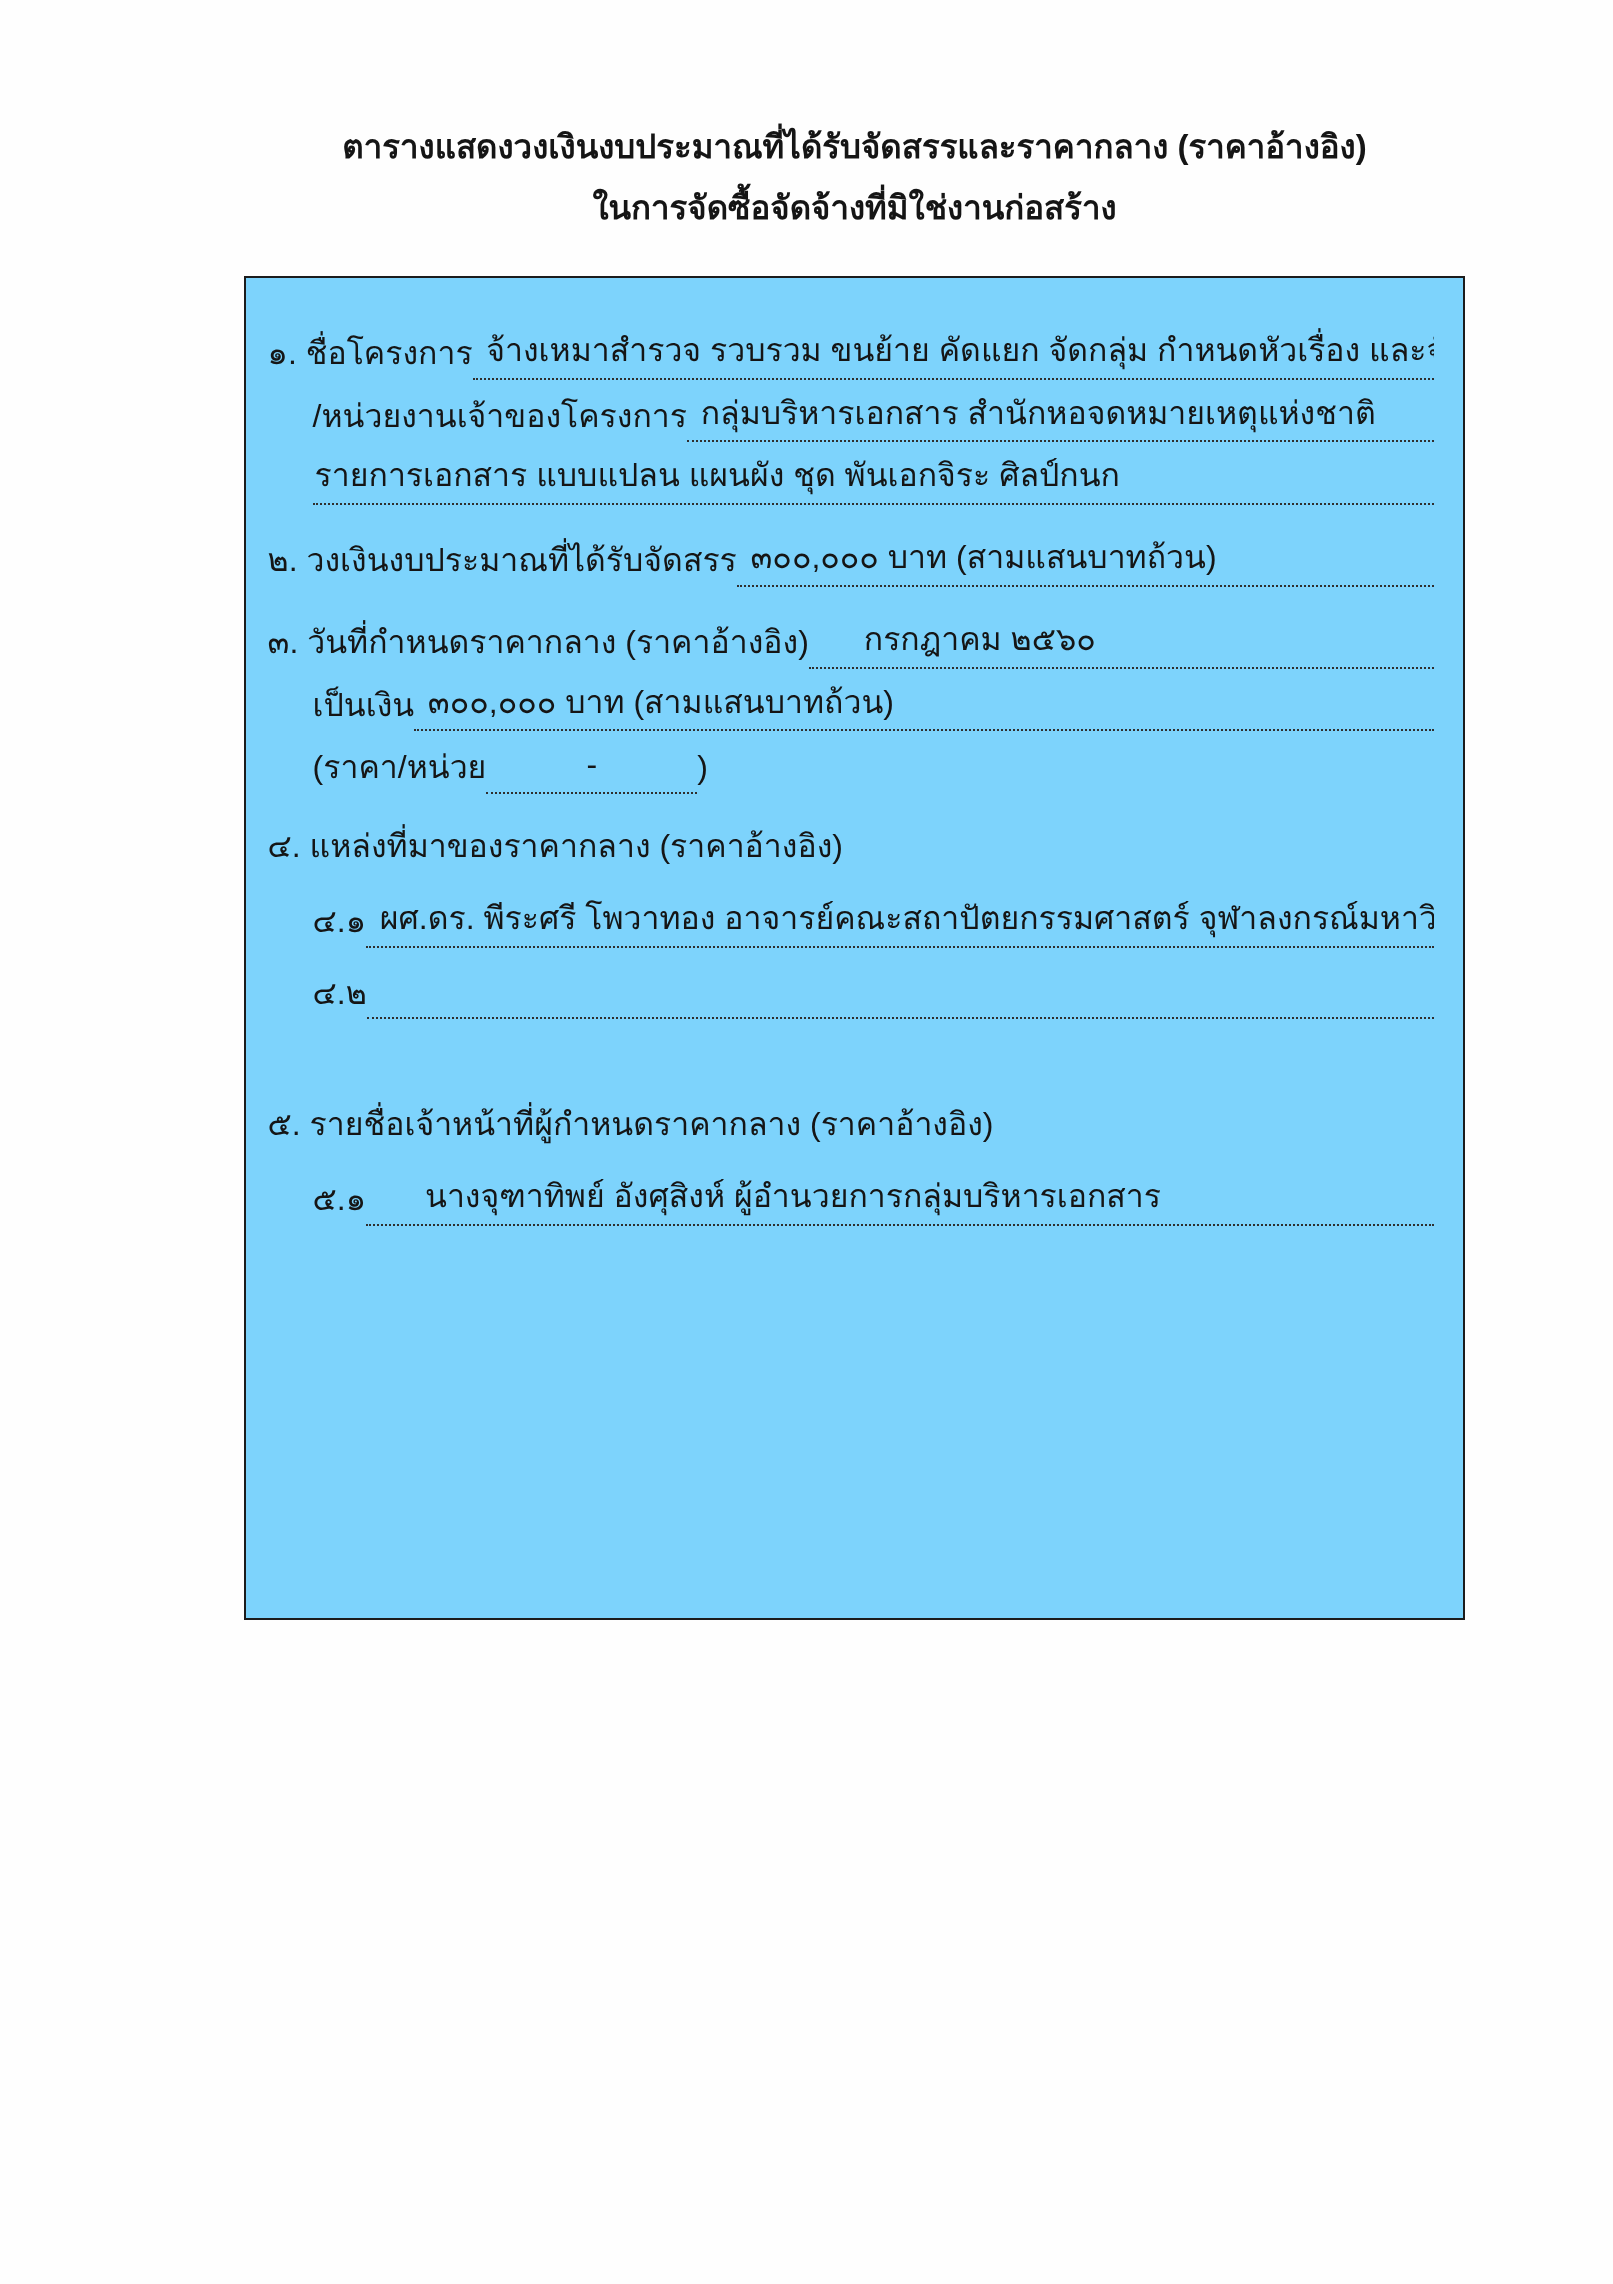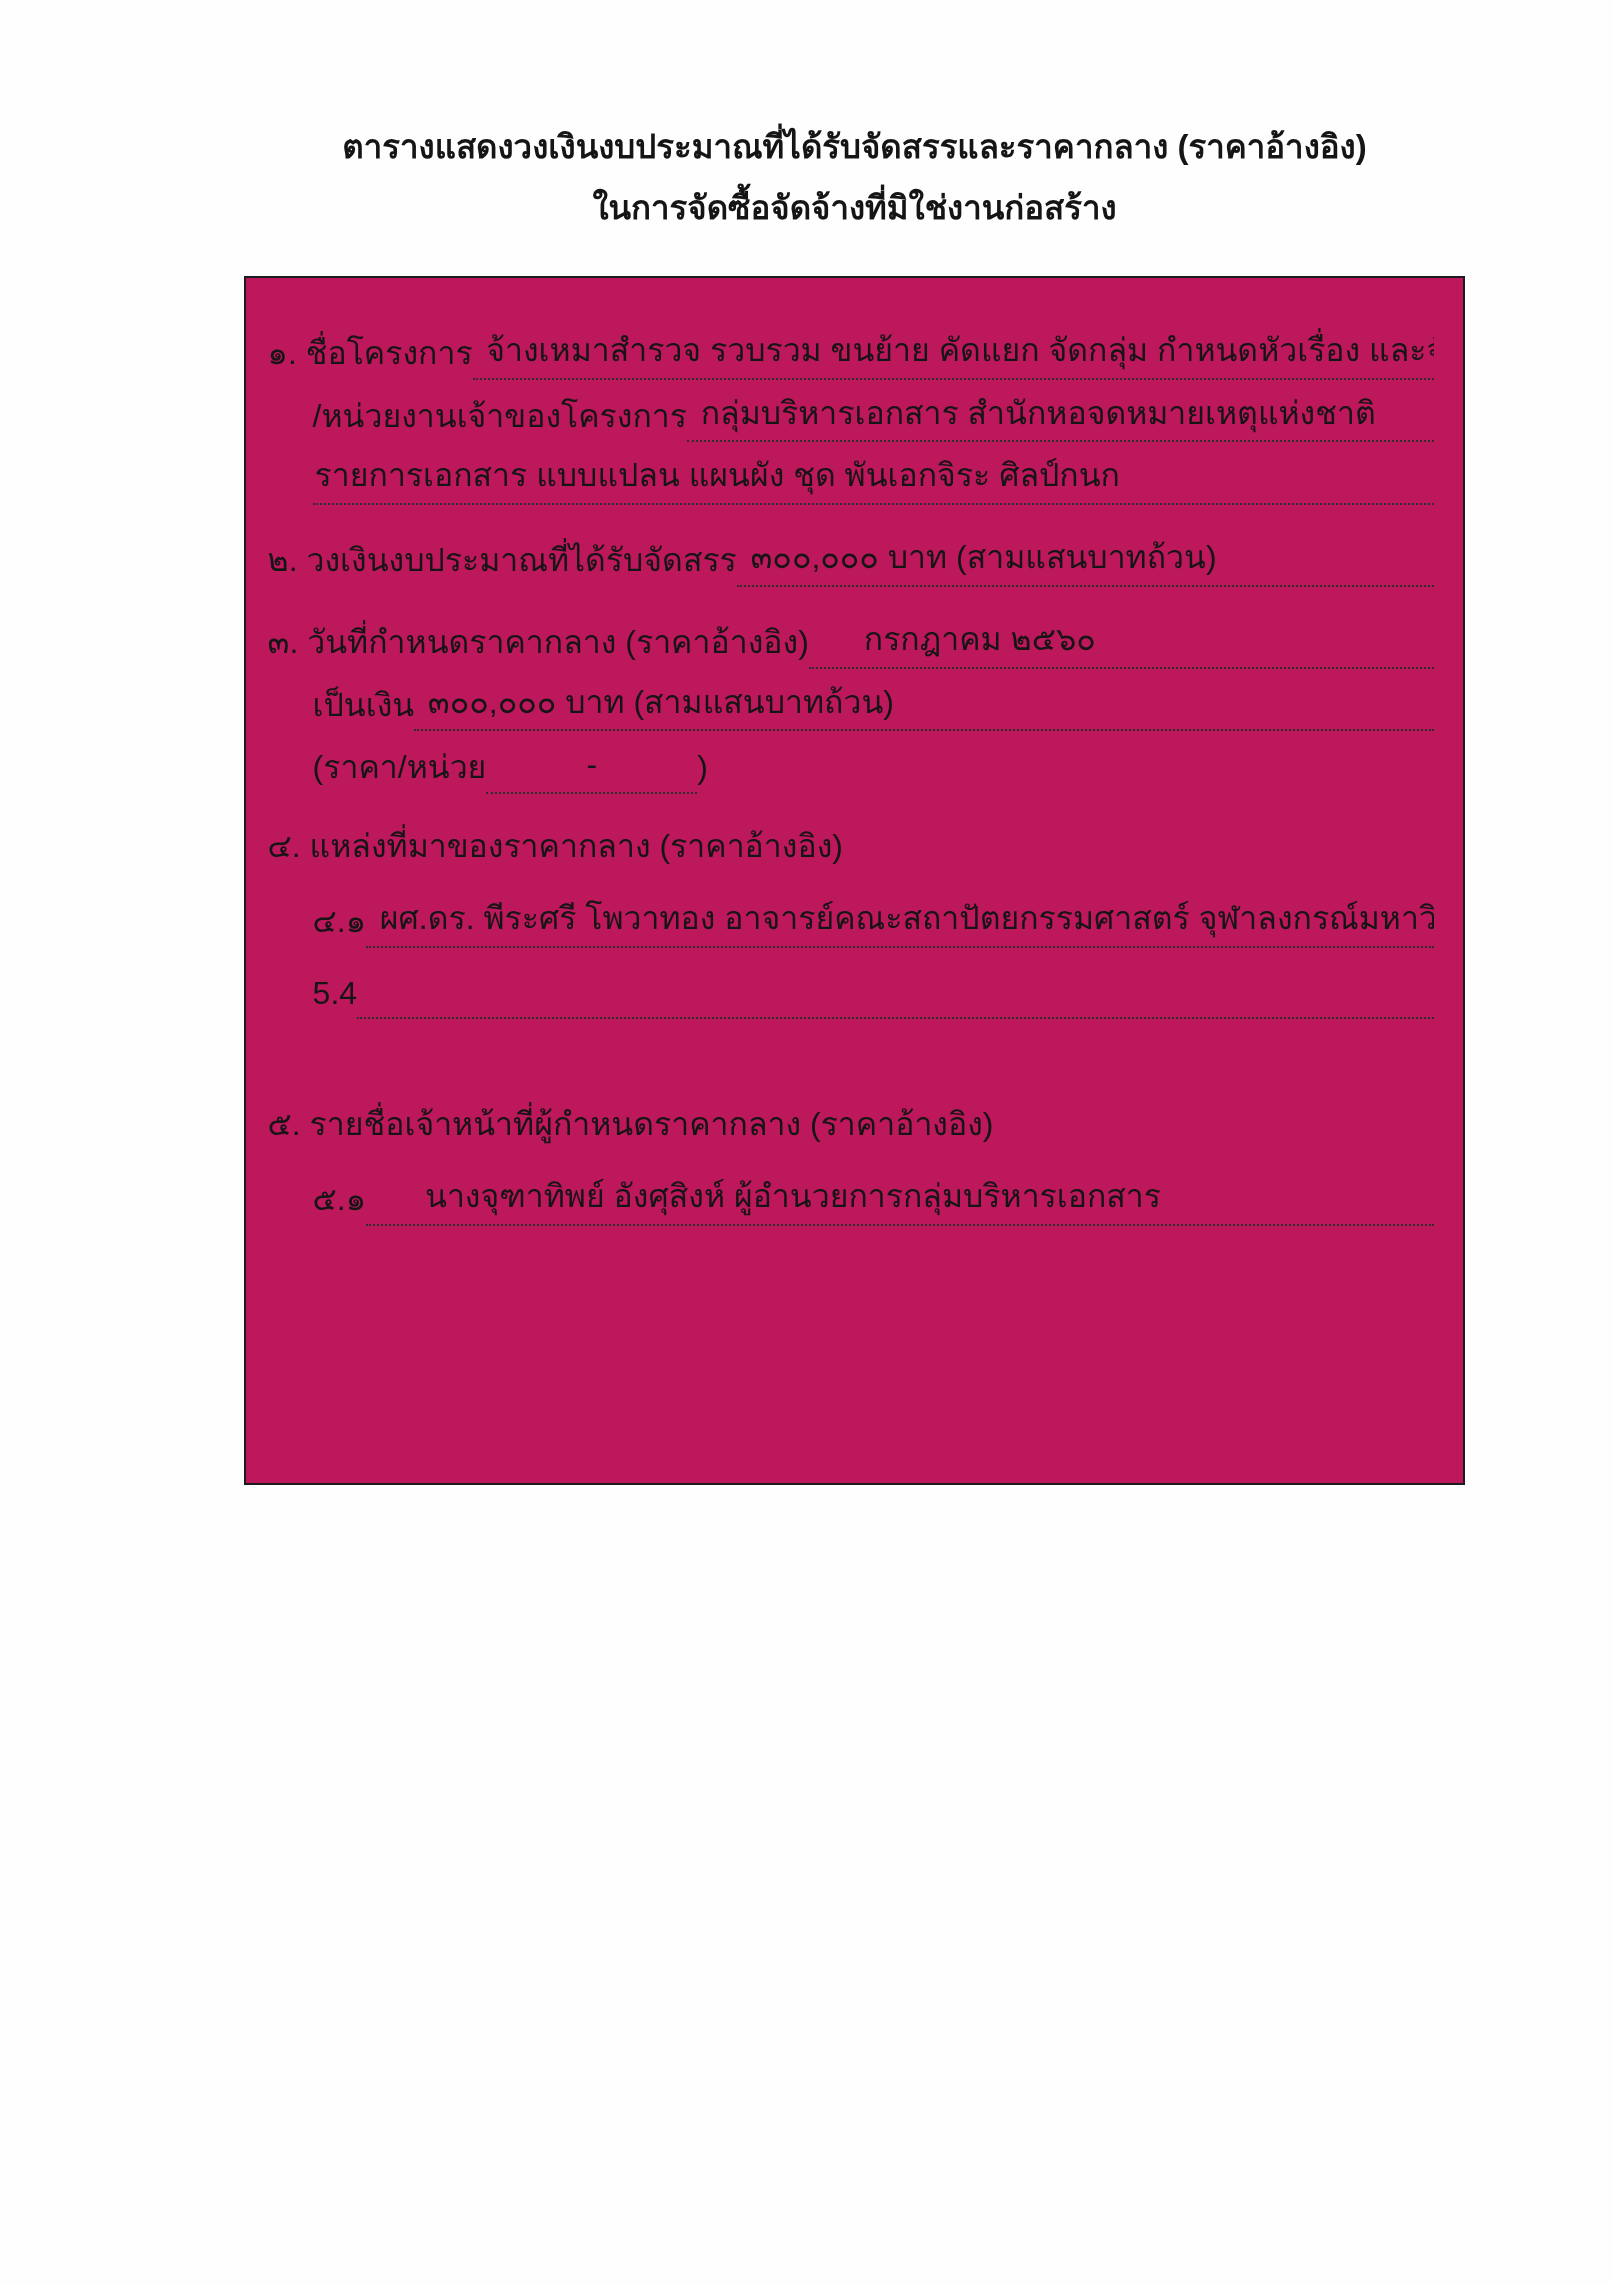--- a/index.html
+++ b/index.html
@@ -25,24 +25,24 @@
     text-align: center;
     font-size: 33px;
     font-weight: bold;
     line-height: 1.85;
   }
   .form-box {
     position: absolute;
     left: 244px;
     top: 276px;
     width: 1221px;
-    height: 1209px;
+    height: 1344px;
     border: 2.9px solid #1c1c1c;
     box-sizing: border-box;
-    background: #be185d;
+    background: #7dd3fc;
   }
   .form-content {
     padding: 47px 29px 0 21.6px;
     font-size: 32px;
     line-height: 1.62;
   }
   .row {
     display: flex;
     align-items: flex-end;
     margin-bottom: 3.9px;
@@ -122,21 +122,21 @@
       </div>
 
       <div class="row gap-item">
         <span class="label">๔. แหล่งที่มาของราคากลาง (ราคาอ้างอิง)</span>
       </div>
       <div class="row indent gap-sub">
         <span class="label">๔.๑</span>
         <span class="dotted">ผศ.ดร. พีระศรี โพวาทอง อาจารย์คณะสถาปัตยกรรมศาสตร์ จุฬาลงกรณ์มหาวิทยาลัย</span>
       </div>
       <div class="row indent gap-sub">
-        <span class="label">5.4</span>
+        <span class="label">๔.๒</span>
         <span class="dotted"></span>
       </div>
 
       <div class="row gap-big">
         <span class="label">๕. รายชื่อเจ้าหน้าที่ผู้กำหนดราคากลาง (ราคาอ้างอิง)</span>
       </div>
       <div class="row indent gap-sub">
         <span class="label">๕.๑</span>
         <span class="dotted name-pad">นางจุฑาทิพย์ อังศุสิงห์ ผู้อำนวยการกลุ่มบริหารเอกสาร</span>
       </div>

